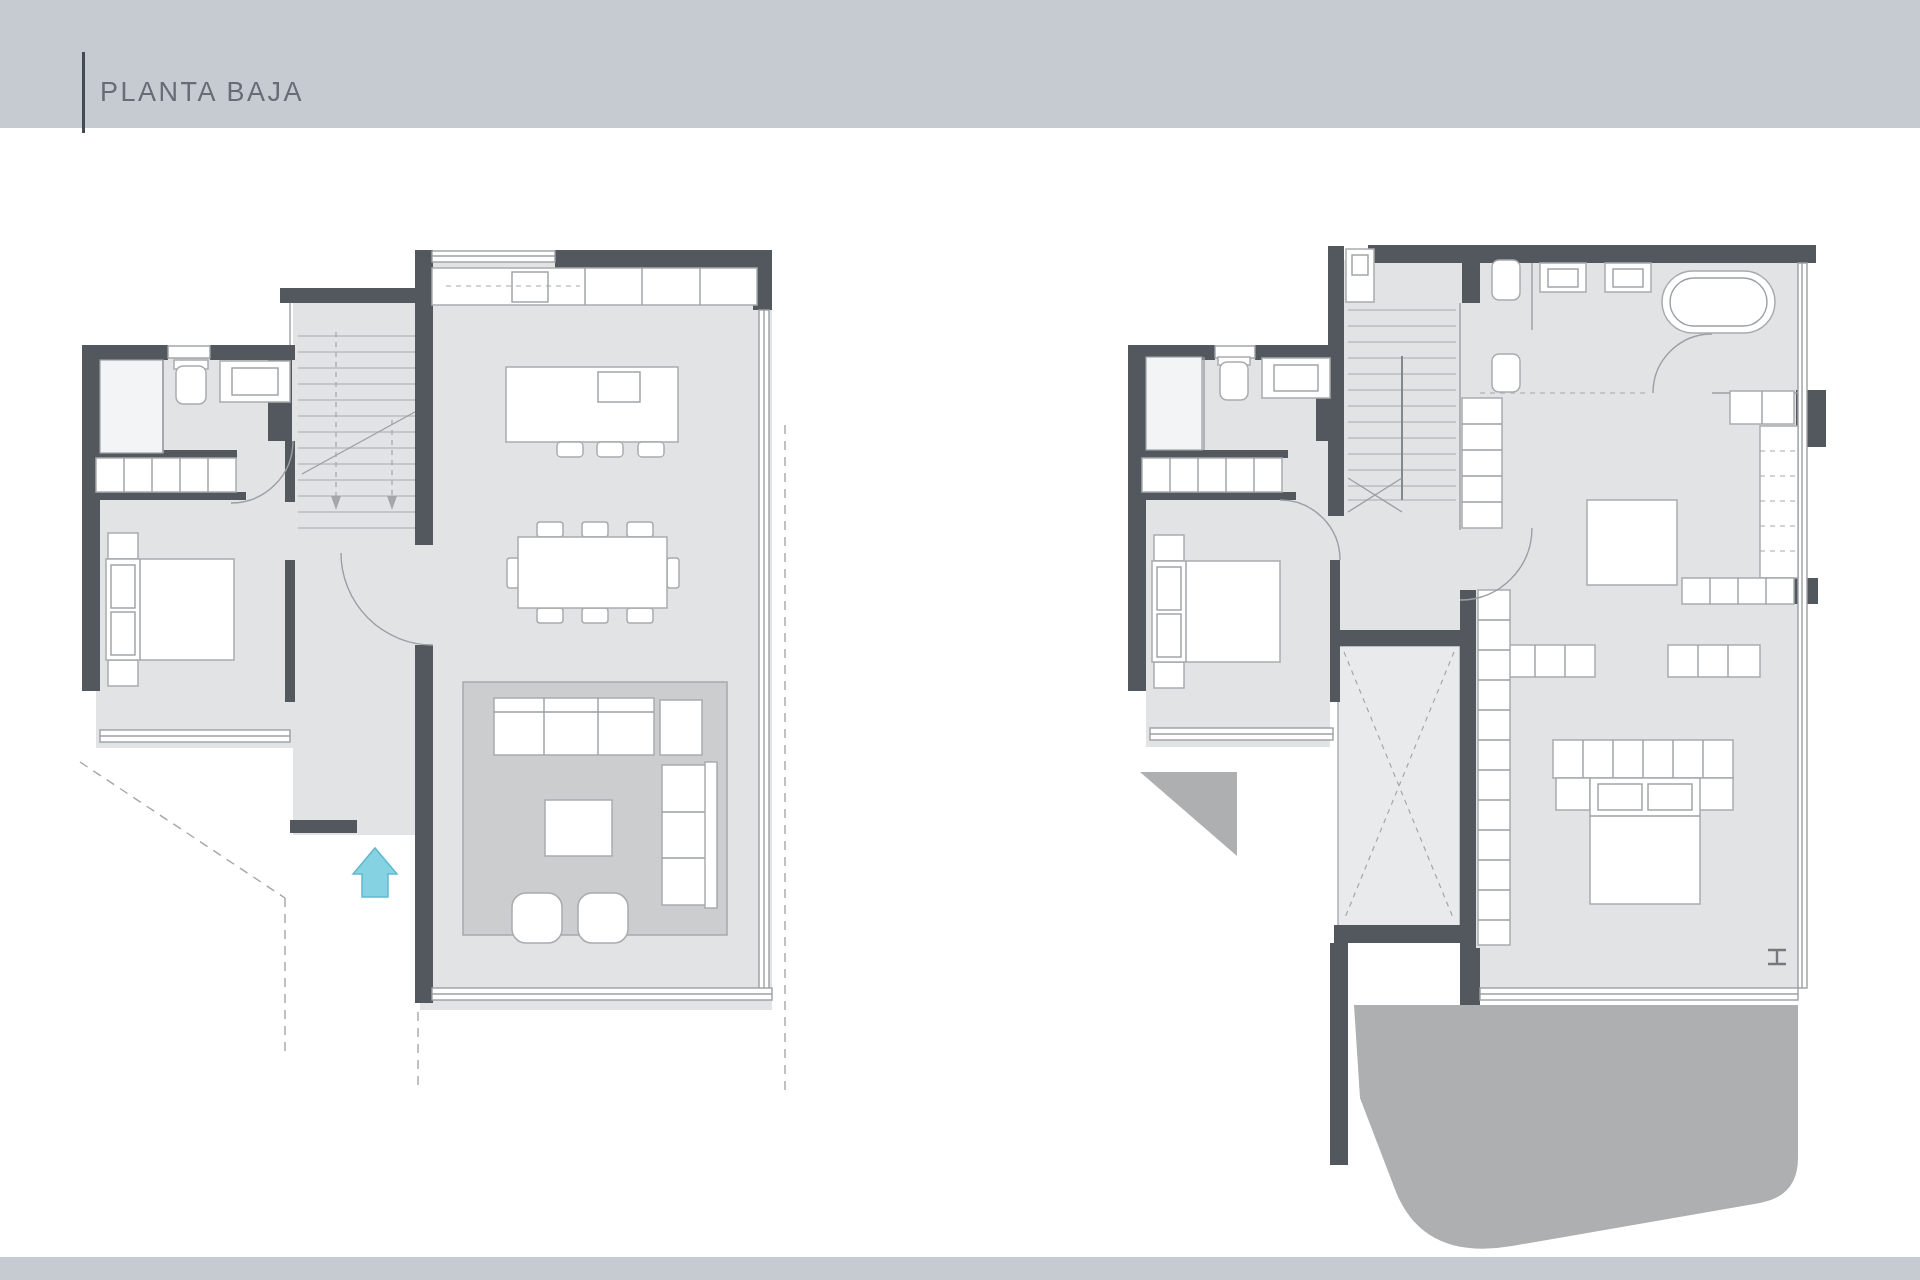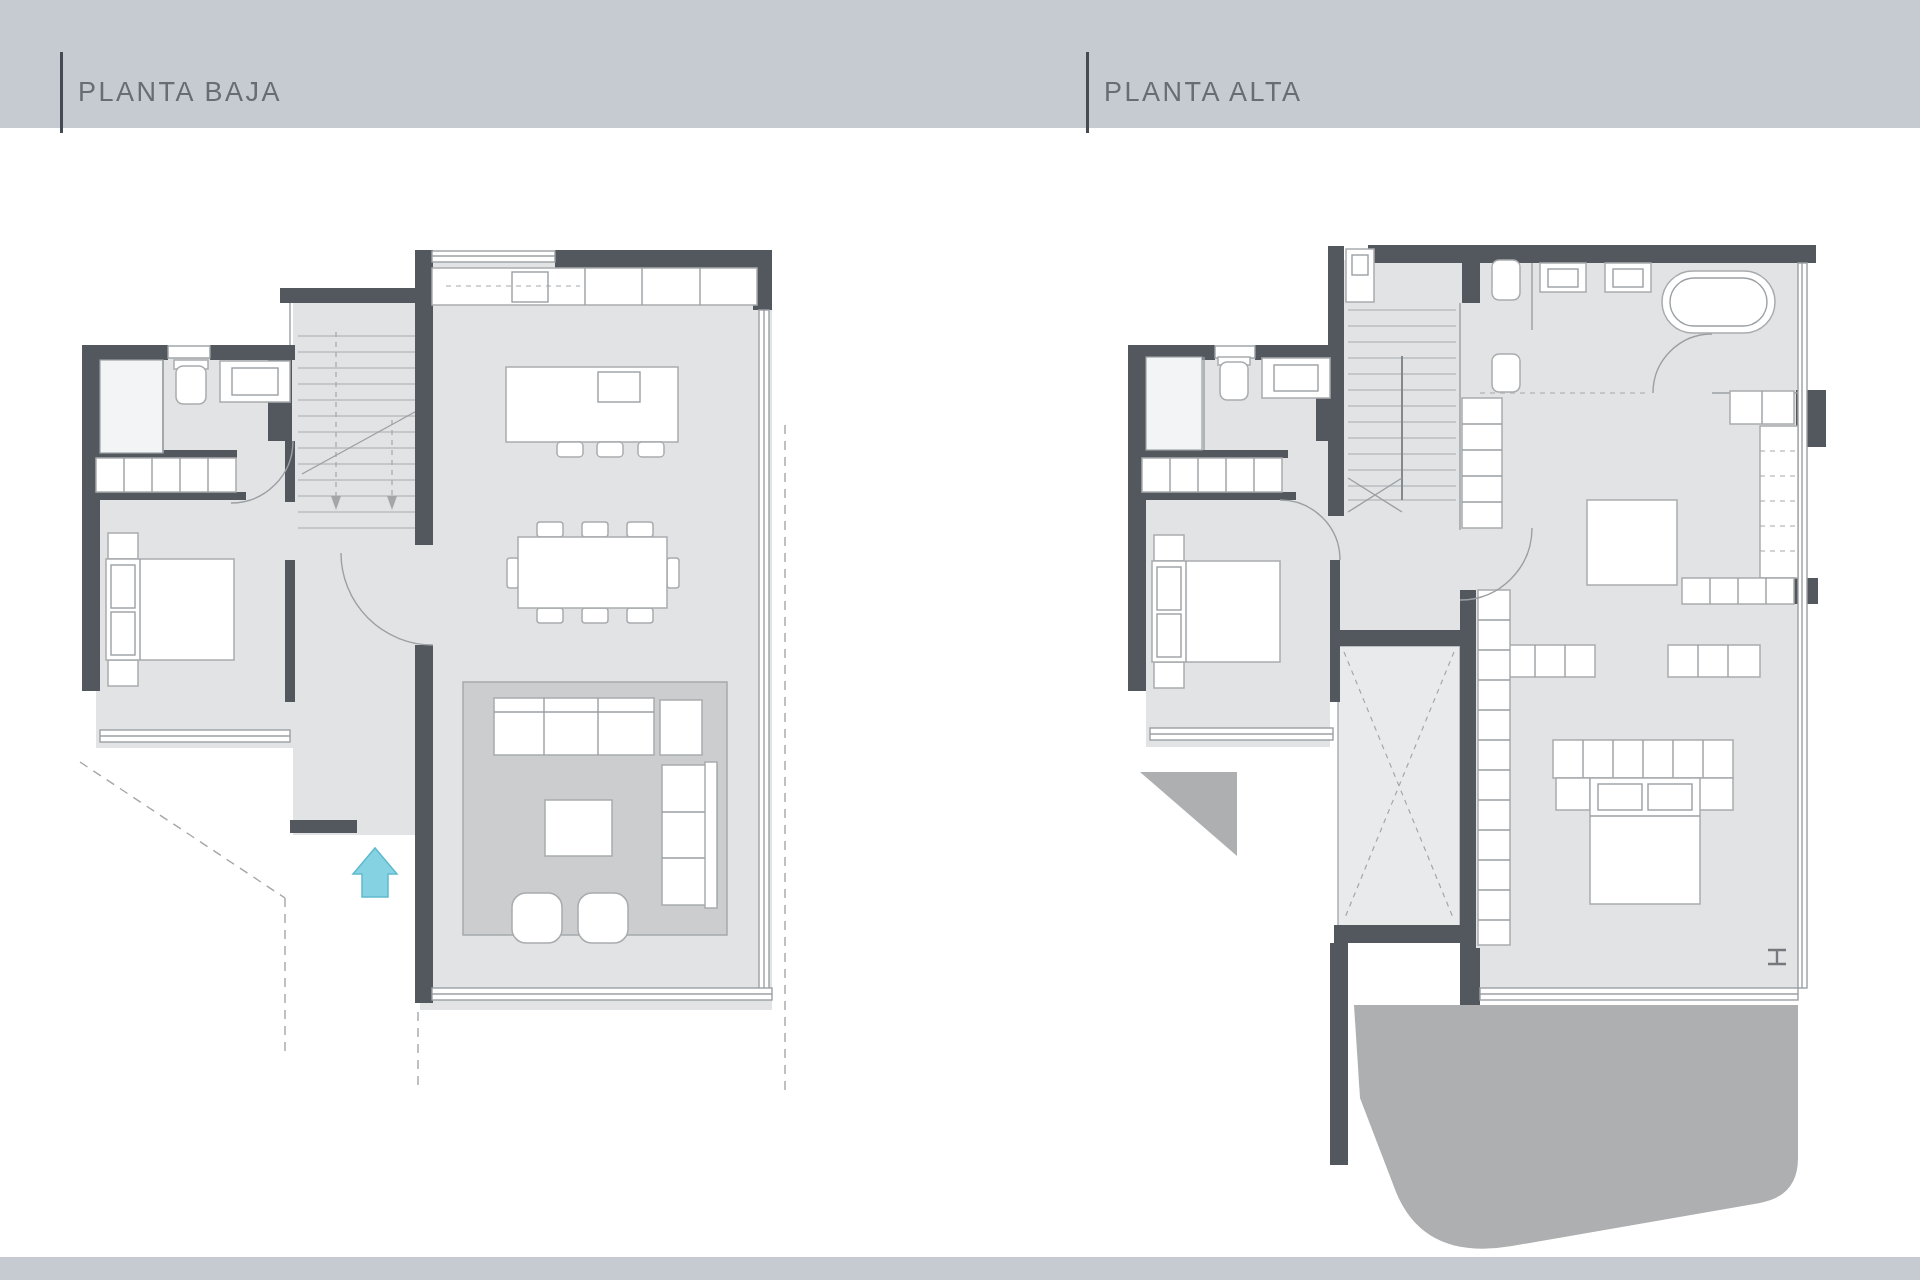--- a/index.html
+++ b/index.html
@@ -11,21 +11,21 @@
   }
   html,body{margin:0;padding:0;background:#ffffff;}
   .stage{position:relative;width:1920px;height:1280px;background:#ffffff;overflow:hidden;
          font-family:"Liberation Sans", sans-serif;}
   .band{position:absolute;left:0;width:1920px;background:var(--band);}
   .band.top{top:0;height:128px;}
   .band.bottom{top:1257px;height:23px;}
   .plan-title{position:absolute;top:52px;height:81px;display:flex;align-items:center;
               border-left:3px solid var(--titleLine);padding-left:15px;
               font-size:27px;letter-spacing:2.5px;color:var(--titleText);font-weight:400;}
-  .plan-title.left{left:60px;justify-content:flex-end;}
+  .plan-title.left{left:82px;justify-content:flex-end;}
   .plan-title.right{left:1086px;}
   svg{position:absolute;left:0;top:0;}
   .wall{fill:var(--wall);stroke:none;}
   .floor{fill:var(--floor);stroke:none;}
   .floorVoid{fill:var(--void);stroke:var(--lines);stroke-width:1.2;}
   .rug{fill:var(--rug);stroke:var(--rugStroke);stroke-width:1.5;}
   .furn{fill:var(--furn);stroke:var(--furnStroke);stroke-width:1.5;}
   .shower{fill:var(--shower);stroke:var(--lines);stroke-width:1.2;}
   .win{fill:#ffffff;stroke:var(--lines);stroke-width:1.4;}
   .thin{fill:none;stroke:var(--lines);stroke-width:1.4;}
@@ -42,23 +42,20 @@
 <body>
 
 <div class="stage">
 
   <div class="band top"></div>
   <div class="band bottom"></div>
 
   <div class="plan-title left">
     <span>PLANTA BAJA</span>
   </div>
-  <div class="plan-title right">
-    <span>PLANTA ALTA</span>
-  </div>
 
   <svg width="1920" height="1280" viewBox="0 0 1920 1280">
 
     <g>
 
       <g>
         <rect class="floor" x="96" y="358" width="197" height="390"></rect>
         <rect class="floor" x="293" y="303" width="140" height="532"></rect>
         <rect class="floor" x="420" y="260" width="352" height="750"></rect>
       </g>

